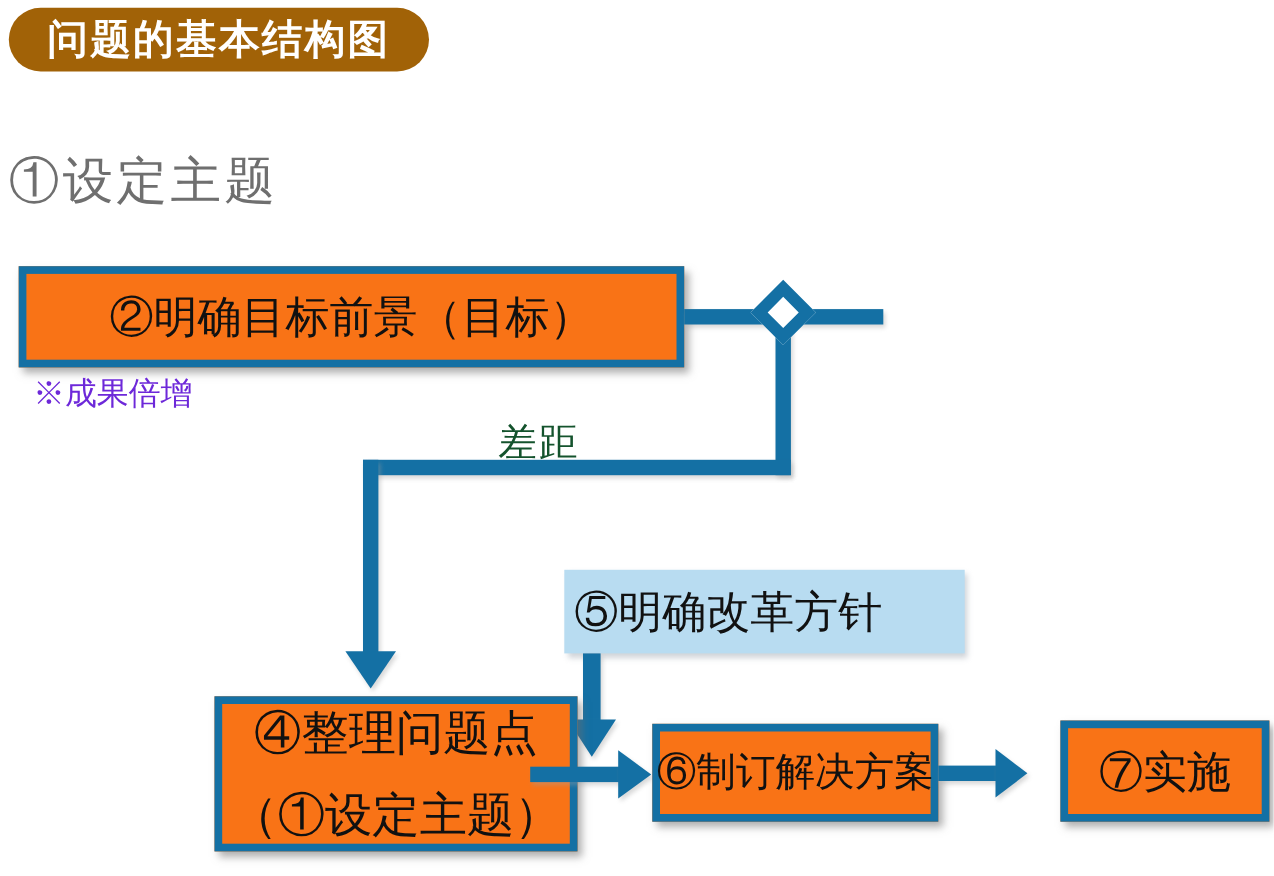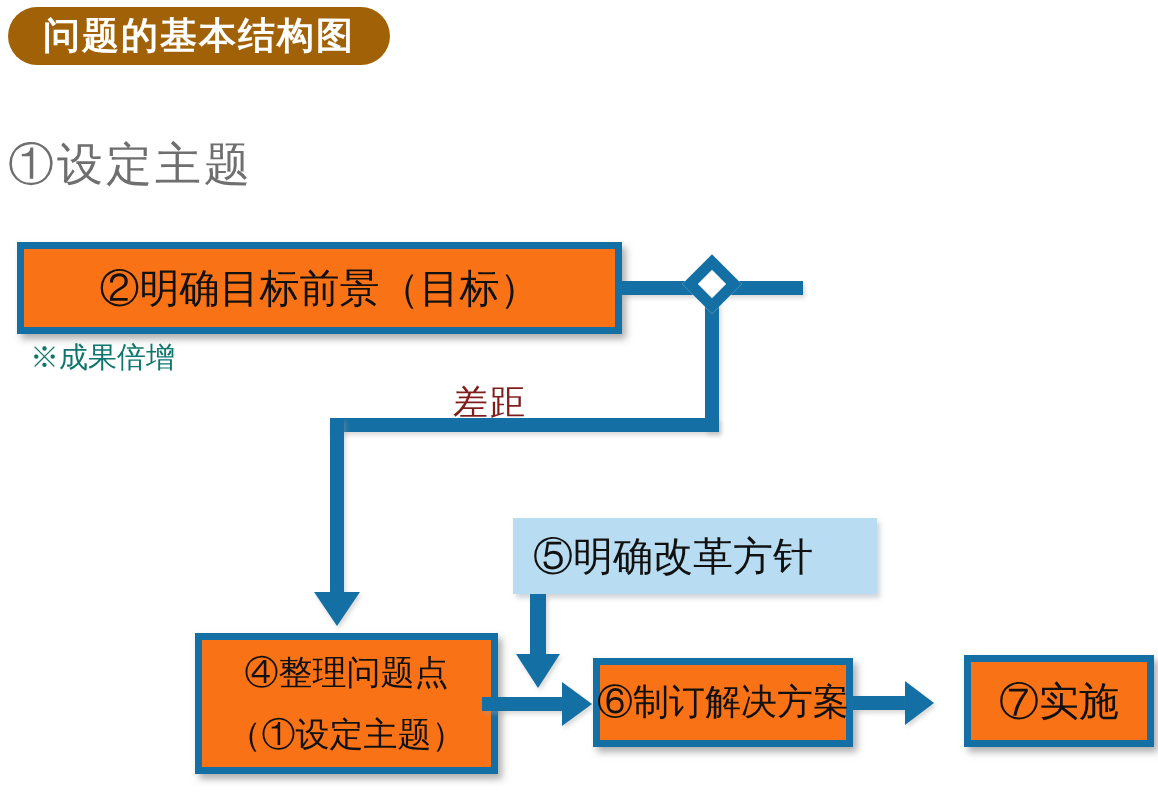--- a/index.html
+++ b/index.html
@@ -55,57 +55,57 @@
     align-items: center;
     justify-content: center;
     text-align: center;
     font-size: 40px;
     color: #111111;
     white-space: nowrap;
   }
   #box2 { left: 17px;  top: 242px; width: 605px; height: 92px; }
   #box3 { left: 803px; top: 242px; width: 235px; height: 93px; }
   #box4 {
-    left: 195px; top: 633px; width: 303px; height: 141px;
-    font-size: 34px;
+    left: 195px; top: 633px; width: 330px; height: 141px;
+    font-size: 43px;
     flex-direction: column;
     gap: 16px;
   }
   #box6 { left: 593px; top: 658px; width: 260px; height: 89px; font-size: 36px; }
   #box7 { left: 964px; top: 655px; width: 190px; height: 92px; }
 
   
   #box5 {
     position: absolute;
     left: 513px; top: 518px;
     width: 364px; height: 76px;
     background: #B8DCF1;
     box-shadow: 3px 4px 5px rgba(150,160,170,0.45);
     display: flex;
     align-items: center;
-    padding-left: 20px;
+    padding-left: 9px;
     box-sizing: border-box;
     font-size: 40px;
     color: #111111;
     white-space: nowrap;
   }
 
   
   .note {
     position: absolute;
     left: 30px; top: 338px;
     font-size: 29px;
-    color: #0f766e;
+    color: #6d28d9;
     white-space: nowrap;
   }
   .gap-label {
     position: absolute;
     left: 453px; top: 379px;
     font-size: 35px;
-    color: #7f1d1d;
+    color: #14532d;
     letter-spacing: 2px;
     white-space: nowrap;
   }
 
   
   .line {
     position: absolute;
     background: #1470A4;
     filter: drop-shadow(2px 3px 2px rgba(160,160,160,0.4));
   }

